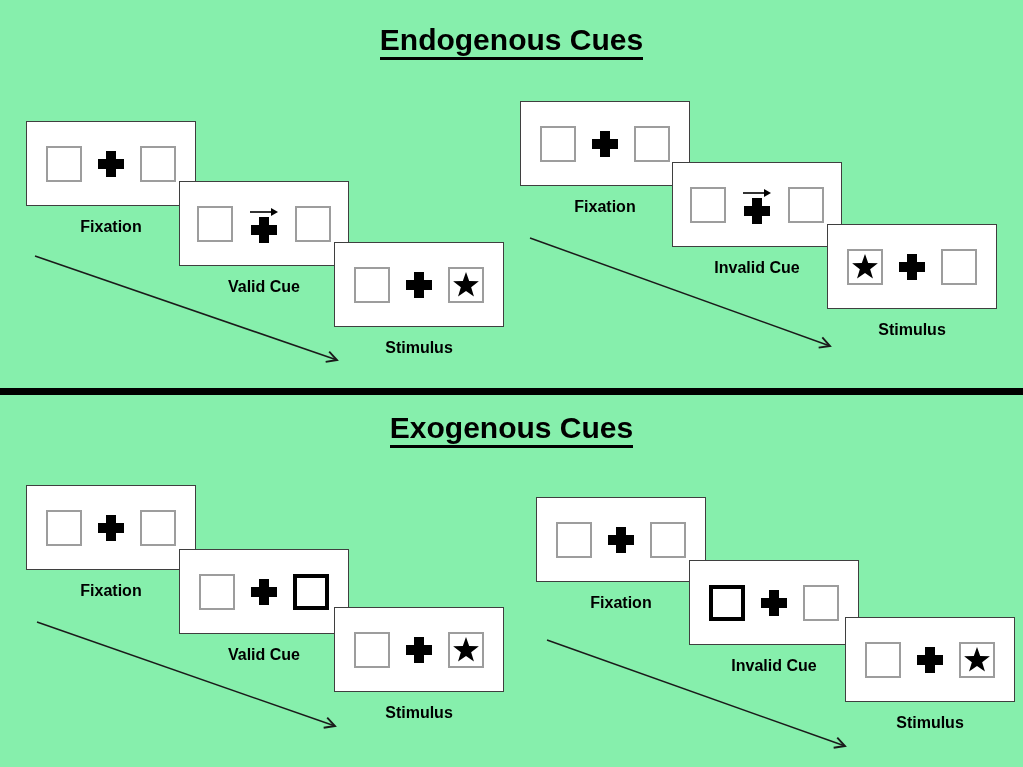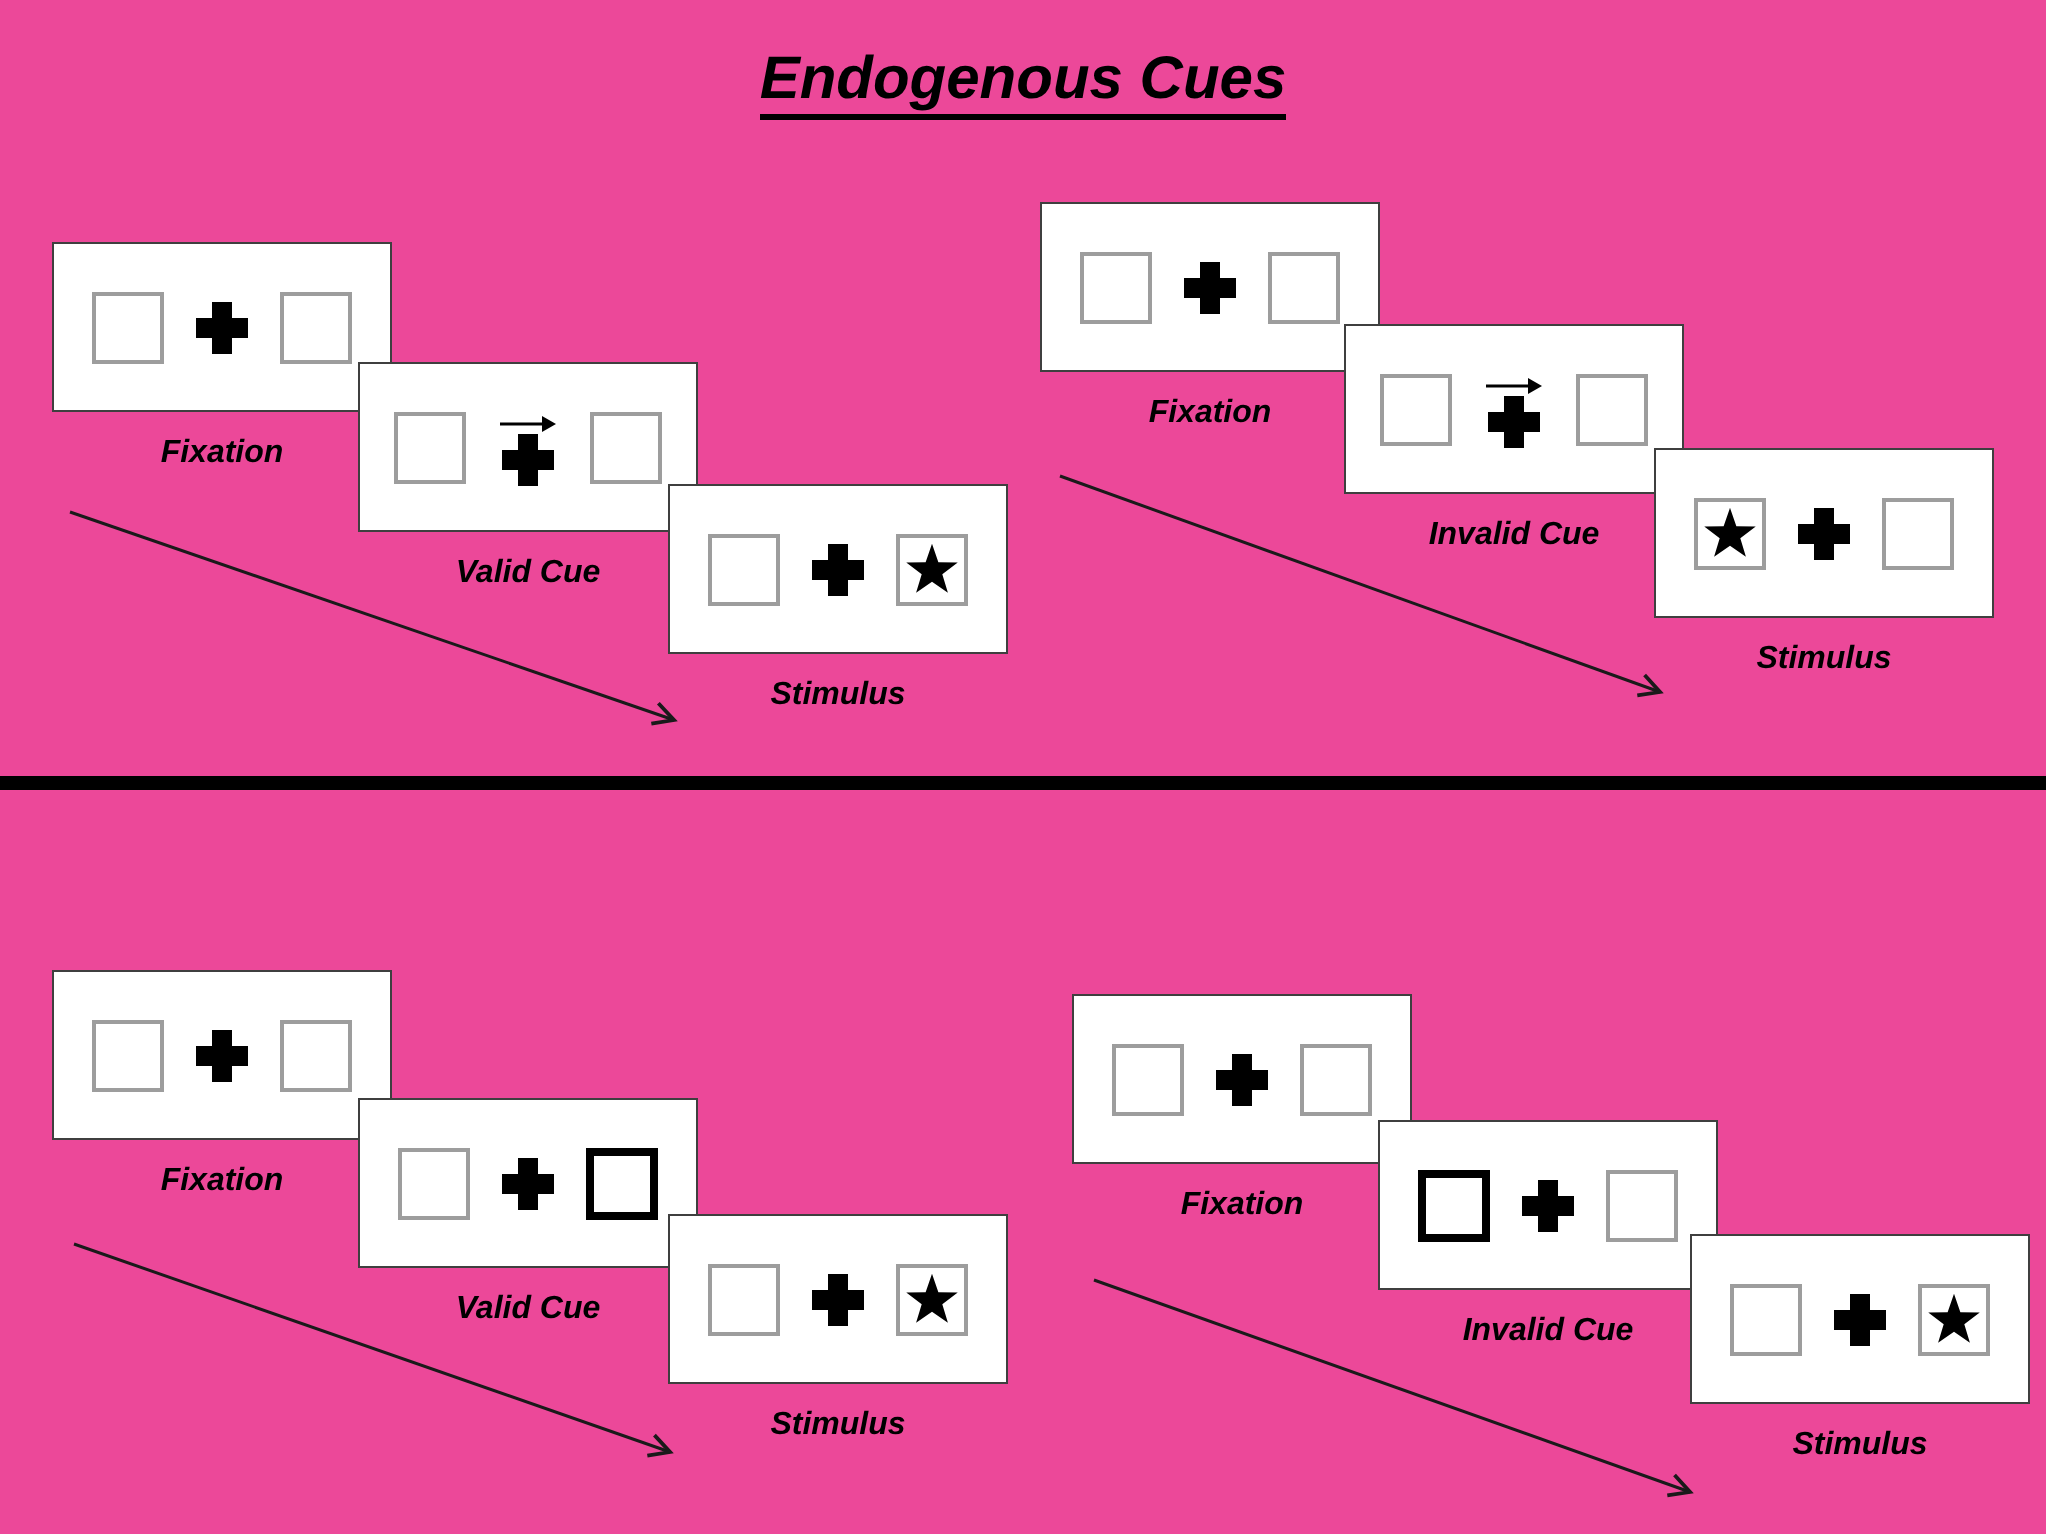--- a/index.html
+++ b/index.html
@@ -27,21 +27,21 @@
   .center-col svg, .sq svg { display:block; }
   .panel-label {
     position:absolute; transform:translateX(-50%); white-space:nowrap;
     font-size:16px; font-weight:bold; color:#000; line-height:24px;
   }
   .seq-arrow { position:absolute; overflow:visible; }
 </style>
 </head>
 <body>
 
-<div id="stage" style="background: #ec4899; font-style: italic;">
+<div id="stage" style="background: #86efac;">
     <svg width="0" height="0" style="position:absolute">
       <defs>
         <marker id="ah" viewBox="0 0 10 10" refX="8.5" refY="5" markerWidth="9" markerHeight="9" orient="auto">
           <path d="M1,1 L8.5,5 L1,9" fill="none" stroke="#1a1a1a" stroke-width="1.4"></path>
         </marker>
       </defs>
     </svg>
     <div class="divider" style="top: 388px; height: 7px; background: rgb(0, 0, 0);"></div>
     <div class="section-title" style="top: 23px;"><span>Endogenous Cues</span></div>
     <div class="panel" style="left: 26px; top: 121px; width: 170px; height: 85px; border-color: rgb(63, 63, 63); z-index: 1;">
@@ -119,20 +119,21 @@
         <svg width="26" height="26" viewBox="0 0 26 26">
           <path d="M8,0 h10 v8 h8 v10 h-8 v8 H8 v-8 H0 V8 h8 z" fill="#000"></path>
         </svg>
       </div>
       <div class="sq" style="border-color: rgb(157, 157, 157);"></div>
     </div>
     <div class="panel-label" style="left: 912px; top: 318px;">Stimulus</div>
     <svg width="308" height="116" class="seq-arrow" style="left: 530px; top: 238px;">
       <line x1="0" y1="0" x2="300" y2="108" stroke="#1a1a1a" stroke-width="1.5" marker-end="url(#ah)"></line>
     </svg>
+    <div class="section-title" style="top: 411px;"><span>Exogenous Cues</span></div>
     <div class="panel" style="left: 26px; top: 485px; width: 170px; height: 85px; border-color: rgb(63, 63, 63); z-index: 1;">
       <div class="sq" style="border-color: rgb(157, 157, 157);"></div>
       <div class="center-col">
         <svg width="26" height="26" viewBox="0 0 26 26">
           <path d="M8,0 h10 v8 h8 v10 h-8 v8 H8 v-8 H0 V8 h8 z" fill="#000"></path>
         </svg>
       </div>
       <div class="sq" style="border-color: rgb(157, 157, 157);"></div>
     </div>
     <div class="panel-label" style="left: 111px; top: 579px;">Fixation</div>

